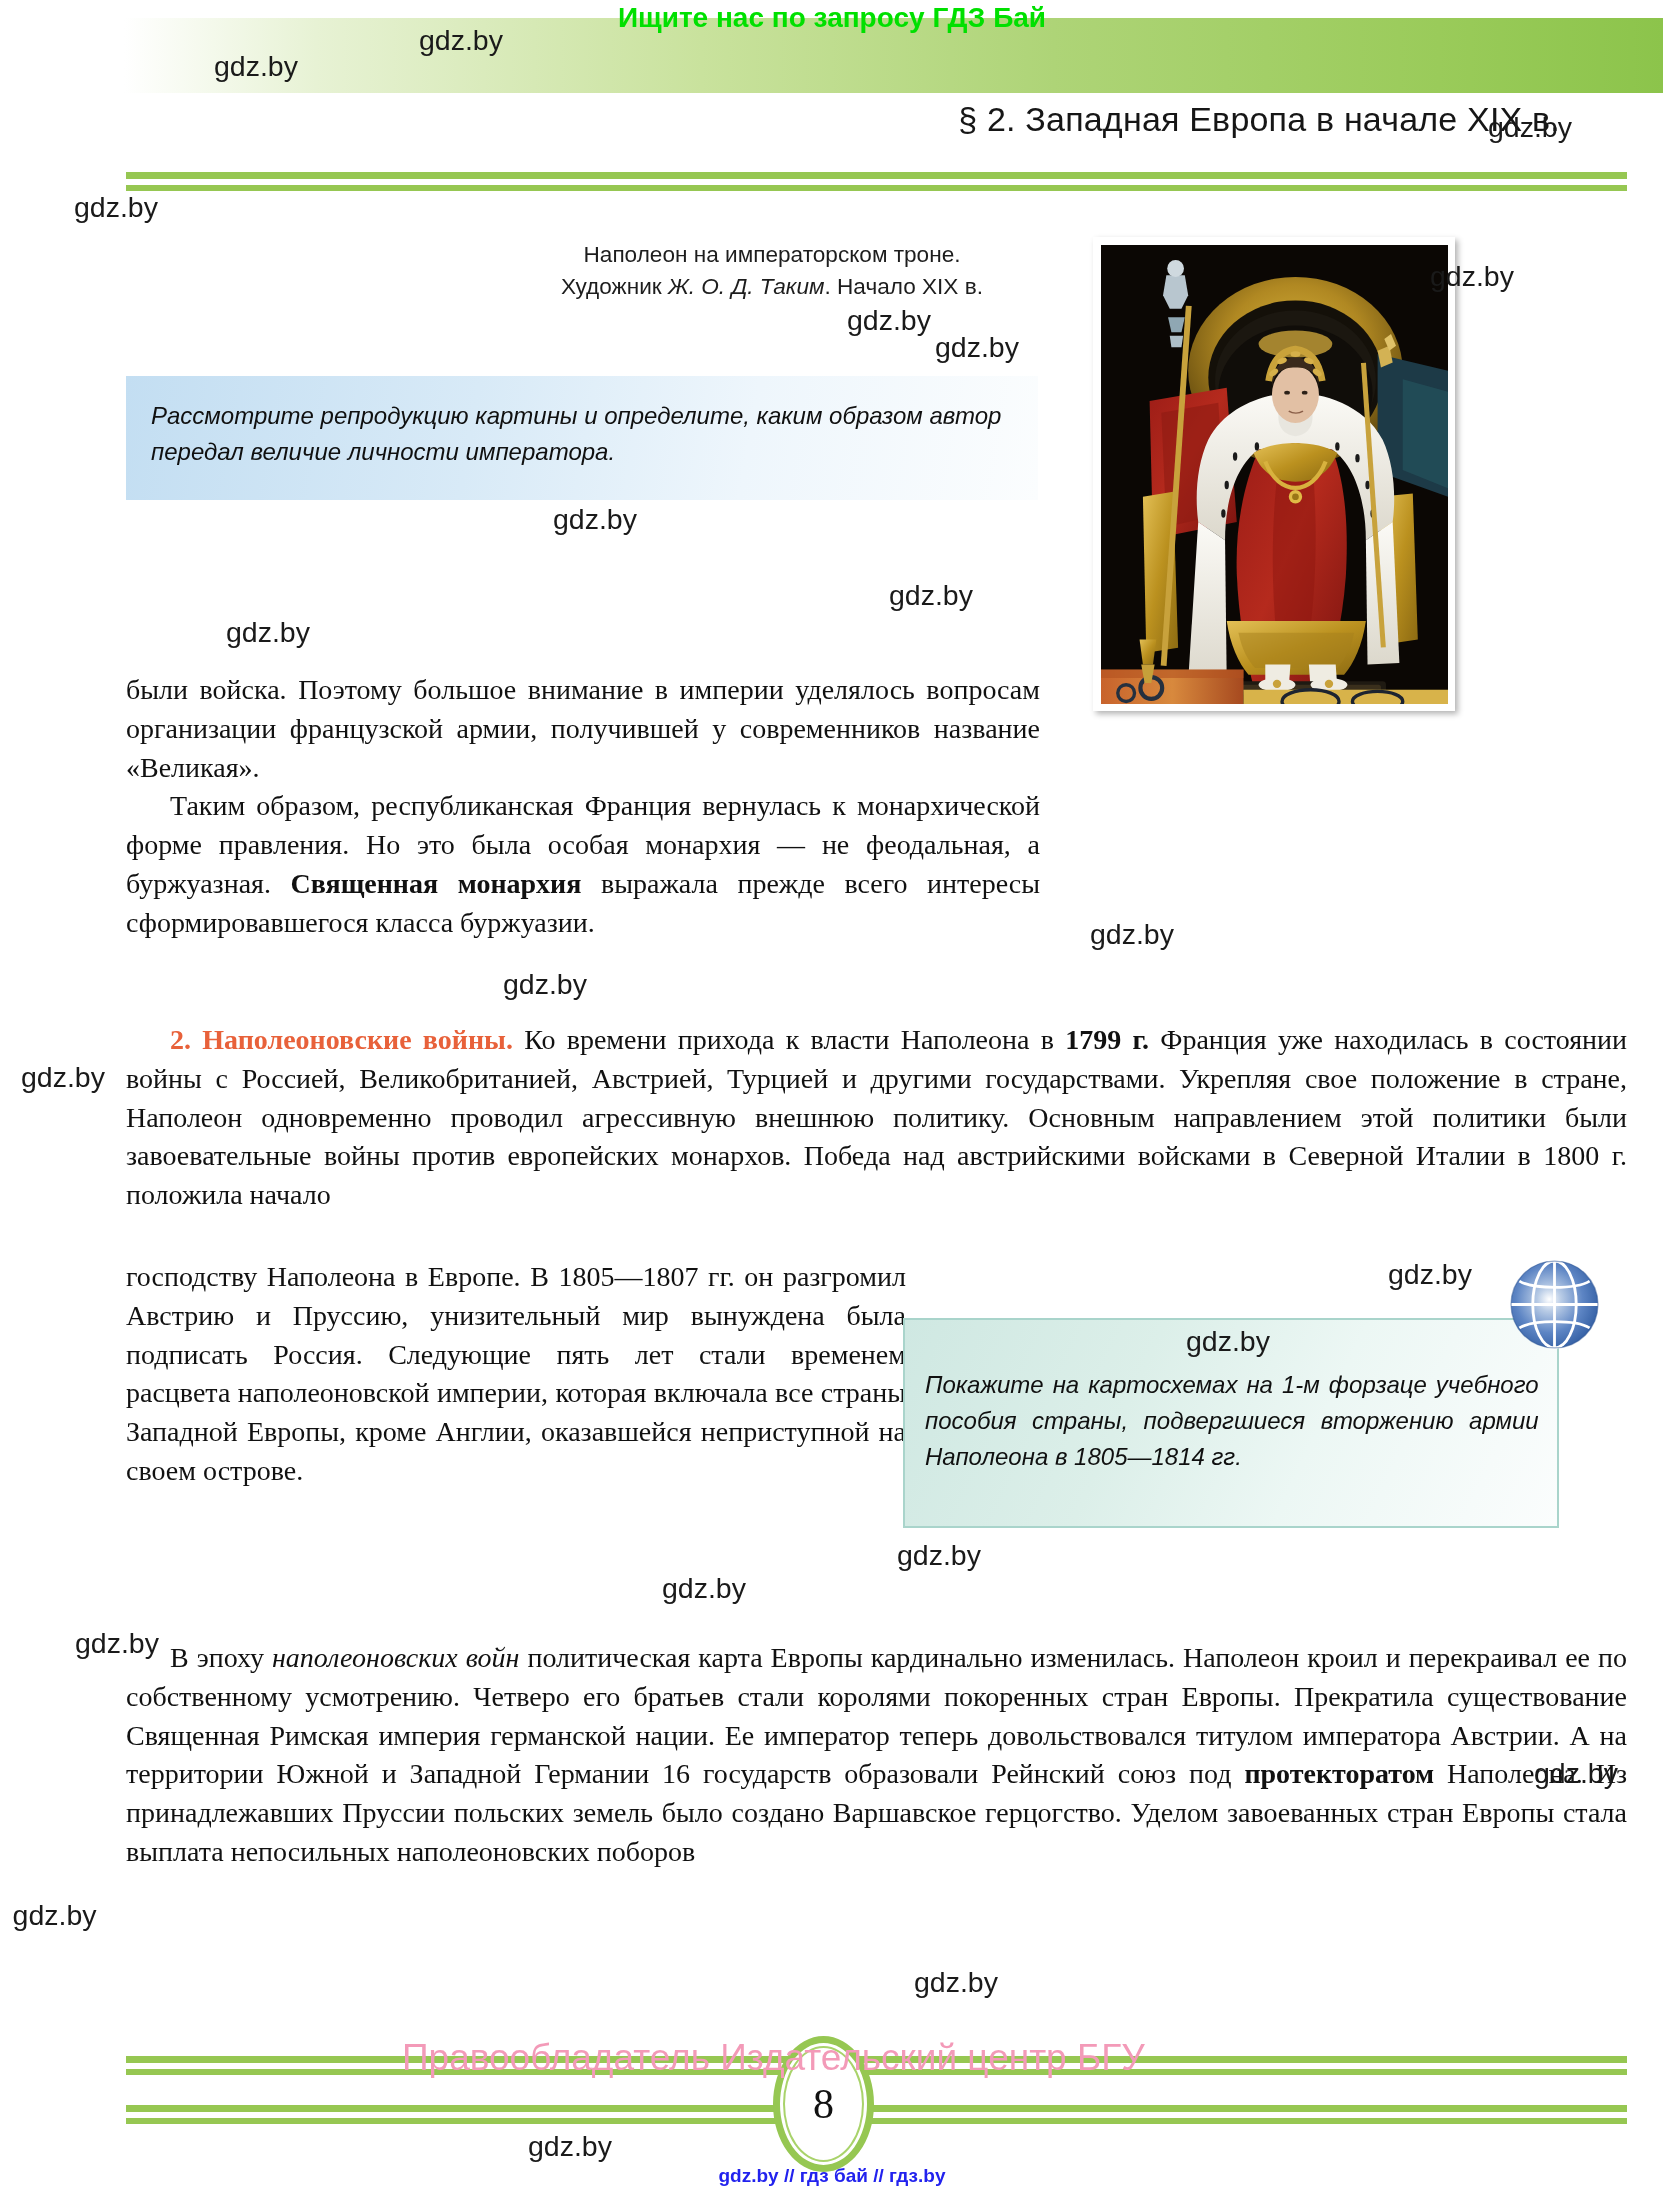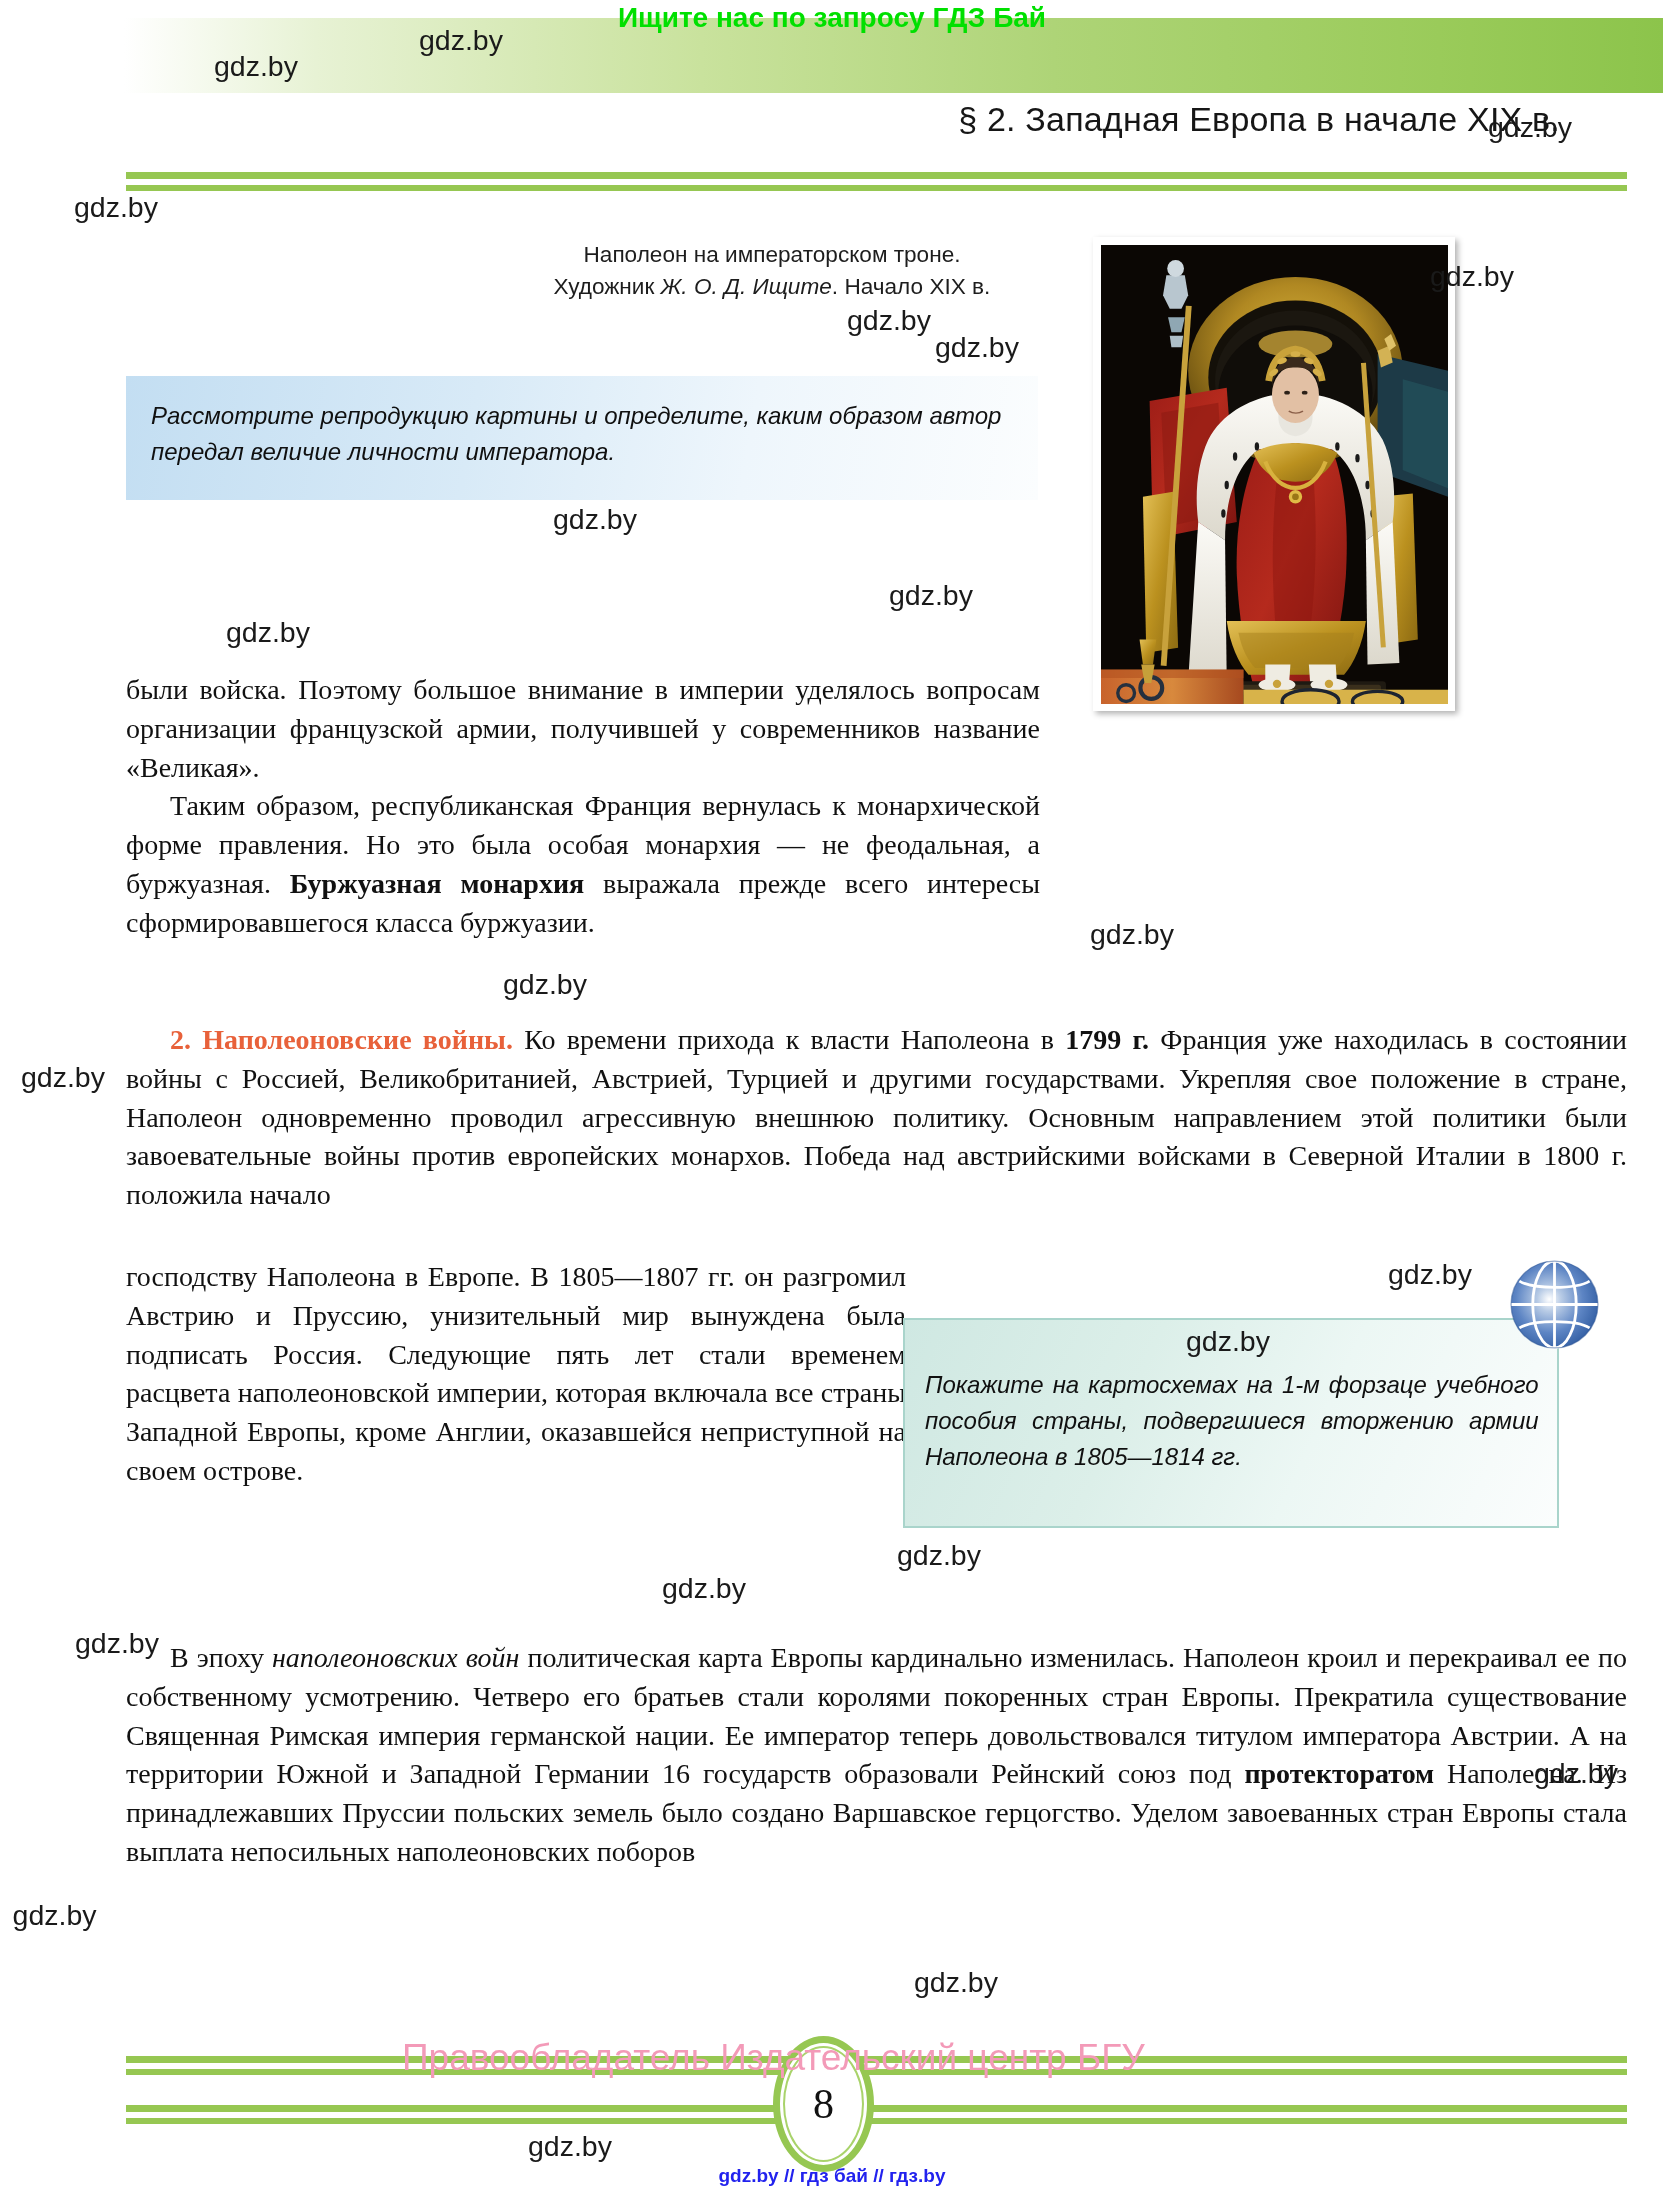--- a/index.html
+++ b/index.html
@@ -170,21 +170,21 @@
 
   <div class="title">§ 2. Западная Европа в начале XIX в.</div>
 
   <div class="rules-top">
     <div class="rule"></div>
     <div class="rule"></div>
   </div>
 
   <div class="caption">
     <div>Наполеон на императорском троне.</div>
-    <div><span>Художник </span><span class="it">Ж. О. Д. Ищите</span><span>. Начало XIX в.</span></div>
+    <div><span>Художник </span><span class="it">Ж. О. Д. Таким</span><span>. Начало XIX в.</span></div>
   </div>
 
   <div class="bluebox">
     <div class="txt">Рассмотрите репродукцию картины и определите, каким образом автор передал величие личности императора.</div>
   </div>
 
   <div class="art">
     <div class="art-inner">
       <svg viewBox="0 0 414 547" preserveAspectRatio="none">
         <defs>
@@ -318,21 +318,21 @@
         <ellipse cx="330" cy="544" rx="30" ry="12" fill="none" stroke="#1d2430" stroke-width="4"></ellipse>
 
         <path d="M46 470 L66 470 L62 500 L50 500 Z" fill="url(#gold)"></path>
         <path d="M48 500 L64 500 L60 522 L52 522 Z" fill="#c6a03a"></path>
       </svg>
     </div>
   </div>
 
   <div class="body-txt blk-a">
     <p style="margin:0 0 0 0">были войска. Поэтому большое внимание в империи уделялось вопросам организации французской армии, получившей у современников название «Великая».</p>
-    <p class="ind" style="margin:0"><span>Таким образом, республиканская Франция вернулась к монархической форме правления. Но это была особая монархия — не феодальная, а буржуазная. </span><b>Буржуазная монархия</b><span> выражала прежде всего интересы сформировавшегося класса буржуазии.</span></p>
+    <p class="ind" style="margin:0"><span>Таким образом, республиканская Франция вернулась к монархической форме правления. Но это была особая монархия — не феодальная, а буржуазная. </span><b>Священная монархия</b><span> выражала прежде всего интересы сформировавшегося класса буржуазии.</span></p>
   </div>
 
   <div class="body-txt blk-b">
     <p class="ind" style="margin:0"><span class="hdr2">2. Наполеоновские войны.</span><span> Ко времени прихода к власти Наполеона в </span><b>1799 г.</b><span> Франция уже находилась в состоянии войны с Россией, Великобританией, Австрией, Турцией и другими государствами. Укрепляя свое положение в стране, Наполеон одновременно проводил агрессивную внешнюю политику. Основным направлением этой политики были завоевательные войны против европейских монархов. Победа над австрийскими войсками в Северной Италии в 1800 г. положила начало</span></p>
   </div>
 
   <div class="body-txt blk-c">
     <p style="margin:0">господству Наполеона в Европе. В 1805—1807 гг. он разгромил Австрию и Пруссию, унизительный мир вынуждена была подписать Россия. Следующие пять лет стали временем расцвета наполеоновской империи, которая включала все страны Западной Европы, кроме Англии, оказавшейся неприступной на своем острове.</p>
   </div>
 

